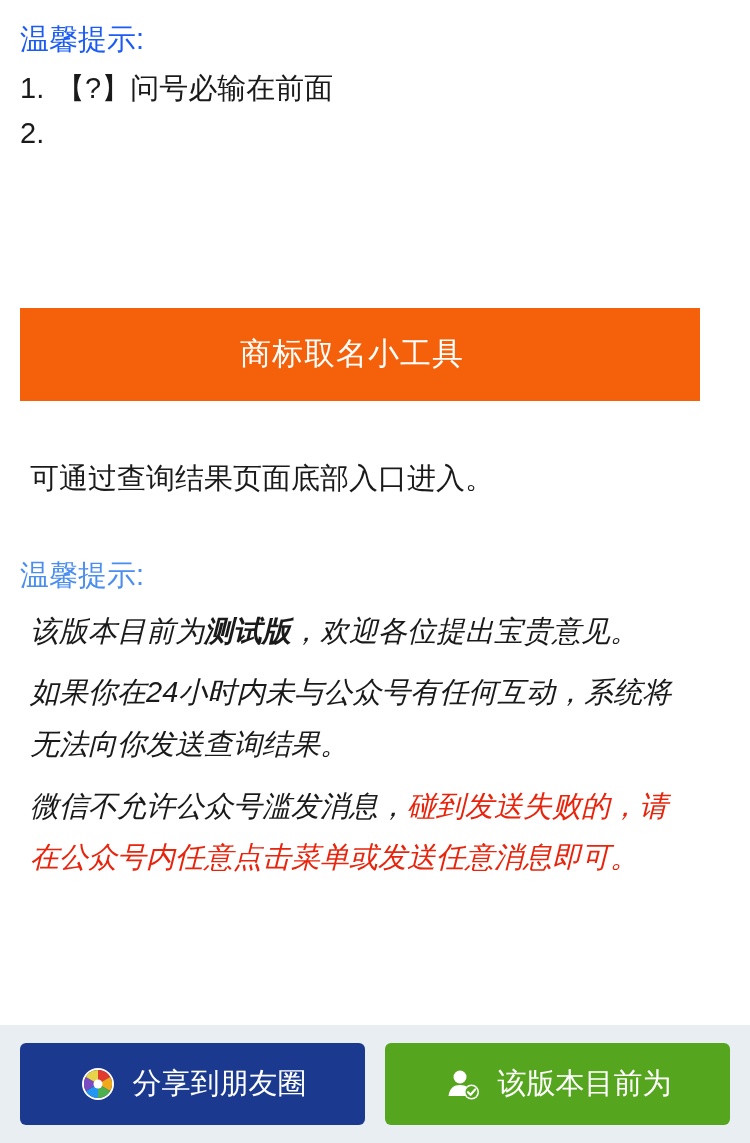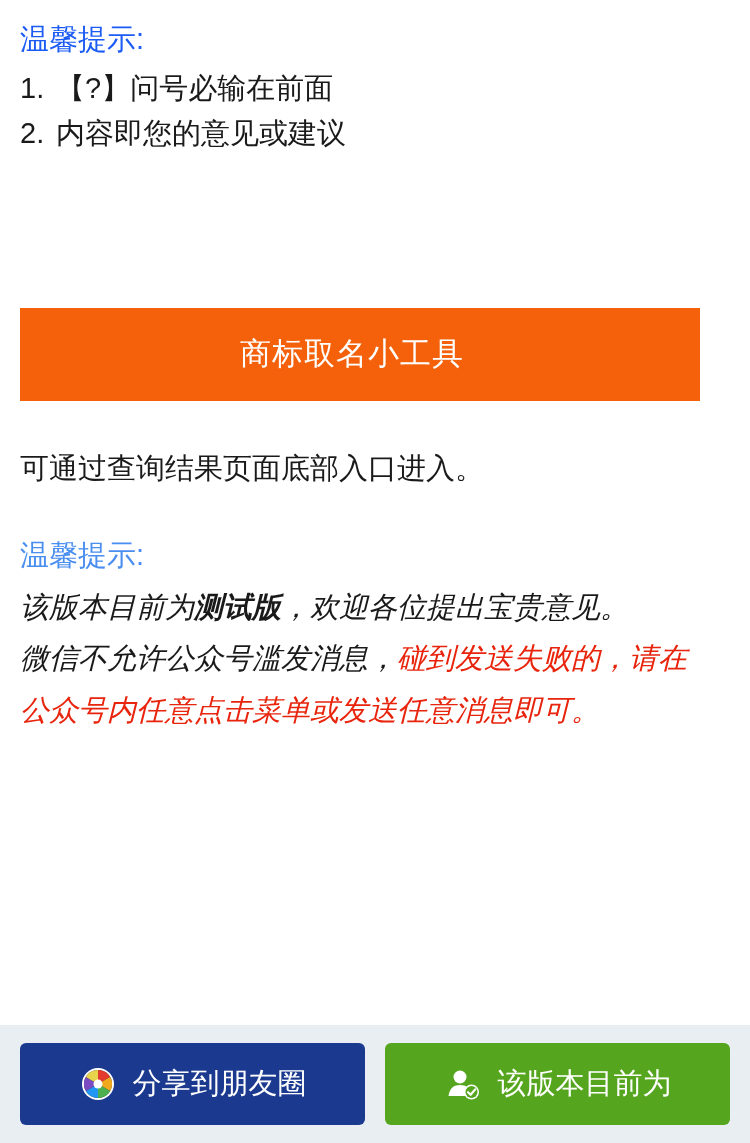--- a/index.html
+++ b/index.html
@@ -58,21 +58,21 @@
     font-size: 31px;
     line-height: 1;
     padding: 30px 16px 32px 0;
     letter-spacing: 1px;
   }
   .gap-b { height: 42px; }
   .para {
     font-size: 29px;
     line-height: 1.75;
     color: #1a1a1a;
-    margin: 0;
+    margin: 10px;
   }
   .gap-c { height: 40px; }
   .section2 .para {
     line-height: 1.78;
     font-style: italic;
   }
   .bold { font-weight: bold; }
   .red { color: #e8240c; }
   .footer {
     position: absolute;
@@ -121,21 +121,20 @@
 
     <div>
       <p class="tip-heading">温馨提示:</p>
       <ol class="tip-list">
         <li>
           <span class="num">1.</span>
           <span>【?】问号必输在前面</span>
         </li>
         <li>
           <span class="num">2.</span>
-          <span>内容即您的意见或建议</span>
         </li>
       </ol>
     </div>
 
     <div class="gap-a"></div>
 
     <div class="banner">商标取名小工具</div>
 
     <div class="gap-b"></div>
 
@@ -143,20 +142,21 @@
       <p class="para">可通过查询结果页面底部入口进入。</p>
     </div>
 
     <div class="gap-c"></div>
 
     <div class="section2">
       <p class="tip-heading light">温馨提示:</p>
       <p class="para">
         <span>该版本目前为</span><span class="bold">测试版</span><span>，欢迎各位提出宝贵意见。</span>
       </p>
+      <p class="para">如果你在24小时内未与公众号有任何互动，系统将无法向你发送查询结果。</p>
       <p class="para">
         <span>微信不允许公众号滥发消息，</span><span class="red">碰到发送失败的，请在公众号内任意点击菜单或发送任意消息即可。</span>
       </p>
     </div>
 
   </div>
 
   <div class="footer">
     <button class="fbtn blue">
       <span class="icon-wrap">

